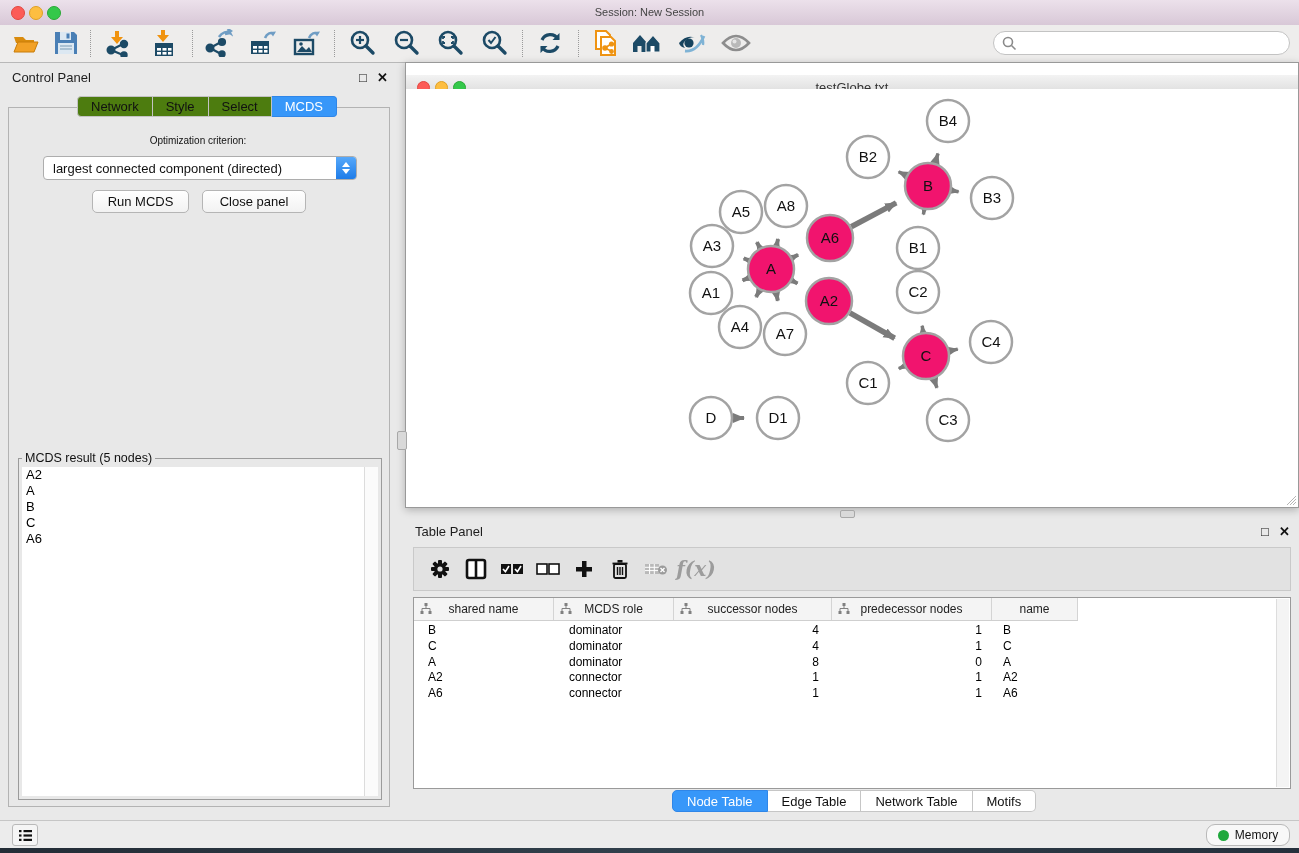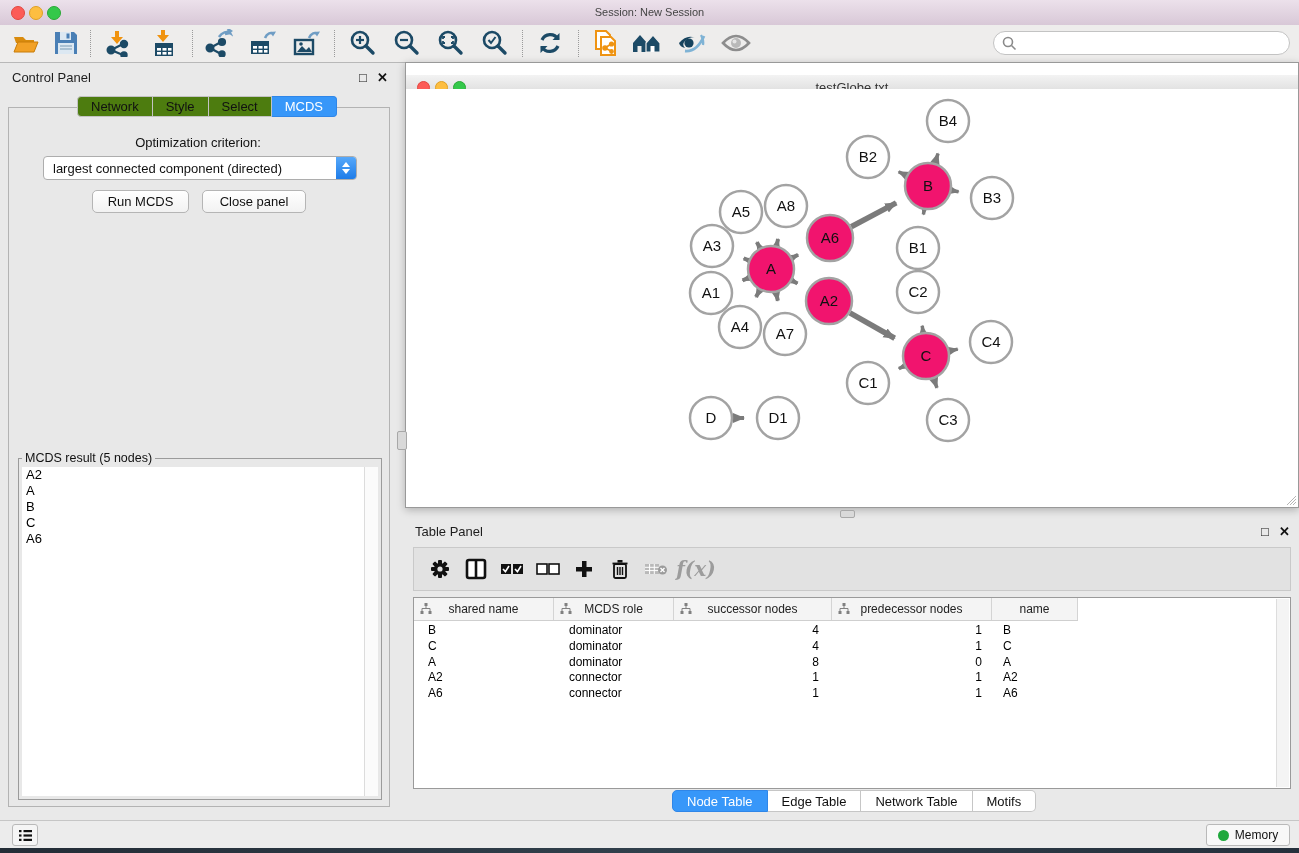--- a/index.html
+++ b/index.html
@@ -27,21 +27,21 @@
   
   .cp-title{left:12px;top:70px;font-size:13px;color:#1d1d1d;}
   .winbtn{font-size:13px;color:#111;line-height:14px;cursor:default;}
   .cp-box{left:8px;top:107px;width:380px;height:698px;border:1px solid #b3b3b3;background:#e8e8e8;}
   .tabs-row{left:77px;top:96px;height:21px;display:flex;}
   .tab{background:#4d7c0f;border:1px solid #c3c3c3;border-left:none;font-size:13px;color:#111;
     padding:0 13px;line-height:20px;height:21px;box-sizing:border-box;}
   .tab.first{border-left:1px solid #c3c3c3;border-radius:4px 0 0 4px;}
   .tab.last{border-radius:0 4px 4px 0;}
   .tab.active{background:#3797f9;border-color:#2f86e8;color:#fff;}
-  .opt-label{left:8px;top:135px;width:380px;text-align:center;font-size:13px;color:#111;}
+  .opt-label{left:8px;top:135px;width:380px;text-align:center;font-size:10px;color:#111;}
   .dropdown{left:43px;top:156px;width:314px;height:24px;background:#fff;border:1px solid #adadad;
     border-radius:4px;box-sizing:border-box;display:flex;align-items:center;}
   .dropdown .dtext{flex:1;font-size:13px;padding-left:9px;color:#111;white-space:nowrap;overflow:hidden;}
   .dd-arrows{width:20px;height:22px;background:linear-gradient(#56a8fa,#1e7ce8);border-radius:0 3px 3px 0;
     display:flex;flex-direction:column;align-items:center;justify-content:center;gap:2px;}
   .dd-arrows i{width:0;height:0;border-left:4px solid transparent;border-right:4px solid transparent;display:block;}
   .dd-up{border-bottom:5px solid #fff;}
   .dd-down{border-top:5px solid #fff;}
   .btn{background:linear-gradient(#ffffff,#f2f2f2);border:1px solid #b5b5b5;border-radius:5px;
     font-size:13px;color:#111;height:23px;box-sizing:border-box;text-align:center;line-height:21px;}
@@ -87,21 +87,21 @@
   .tp-tab{background:#fff;border:1px solid #c6c6c6;border-left:none;font-size:13px;color:#111;
     padding:0 14px;line-height:21px;height:22px;box-sizing:border-box;}
   .tp-tab.first{border-left:1px solid #c6c6c6;border-radius:5px 0 0 5px;}
   .tp-tab.last{border-radius:0 5px 5px 0;}
   .tp-tab.active{background:#3797f9;border-color:#2f86e8;color:#fff;}
 
   
   .statusbar{left:0;top:820px;width:1299px;height:28px;background:#ececec;border-top:1px solid #c6c6c6;}
   .list-btn{left:12px;top:3px;width:26px;height:22px;background:#f5f5f5;border:1px solid #b9b9b9;border-radius:3px;
     display:flex;align-items:center;justify-content:center;box-sizing:border-box;}
-  .mem-btn{left:1206px;top:3px;width:84px;height:22px;background:#f8f8f8;border:1px solid #b9b9b9;border-radius:3px;
+  .mem-btn{left:1206px;top:3px;width:84px;height:22px;background:#f8f8f8;border:1px solid #b9b9b9;border-radius:9px;
     display:flex;align-items:center;justify-content:center;gap:6px;font-size:12px;color:#111;box-sizing:border-box;}
   .mem-dot{width:11px;height:11px;border-radius:50%;background:#1fa83c;}
   .wallpaper{left:0;top:848px;width:1299px;height:5px;background:linear-gradient(90deg,#232c36,#31404c,#25303c);}
 </style>
 </head>
 <body>
 
 <div class="abs titlebar">
   <span class="abs tl red"></span>
   <span class="abs tl yellow"></span>

